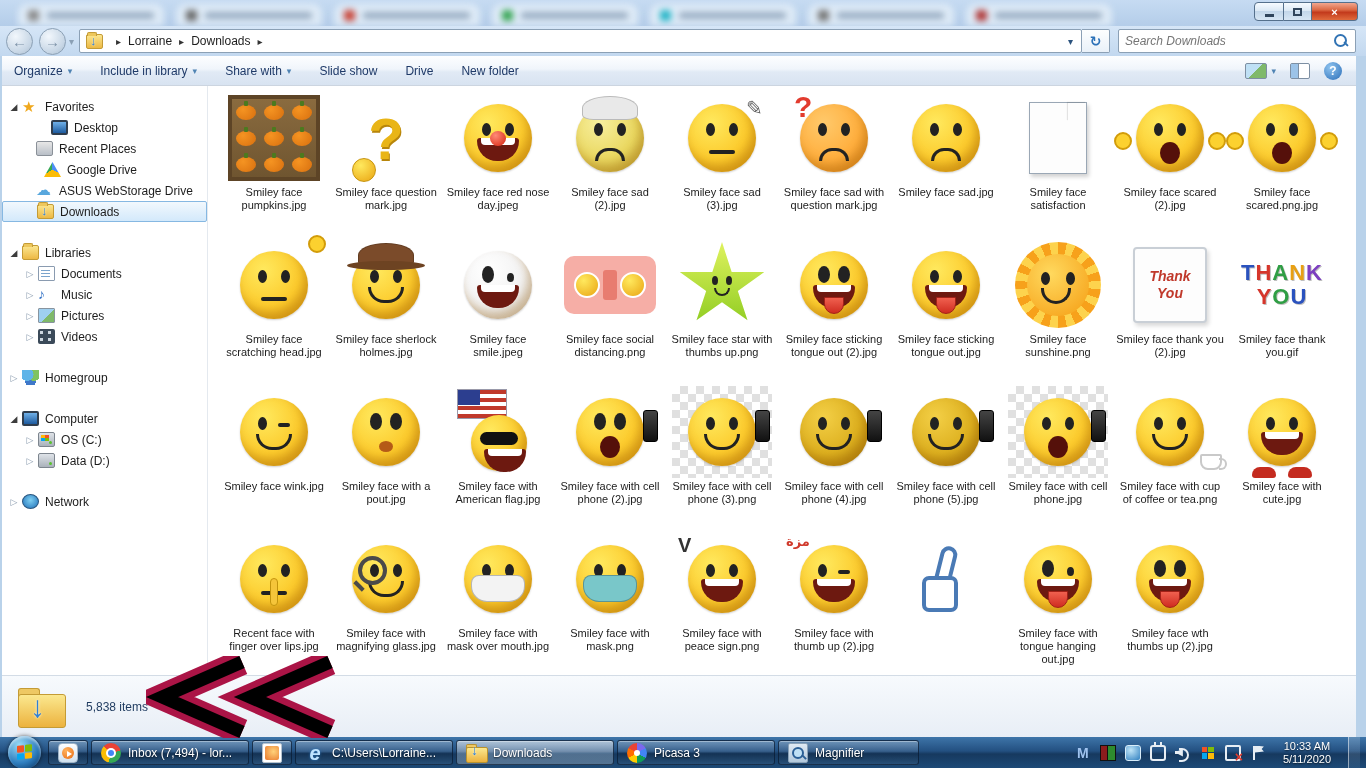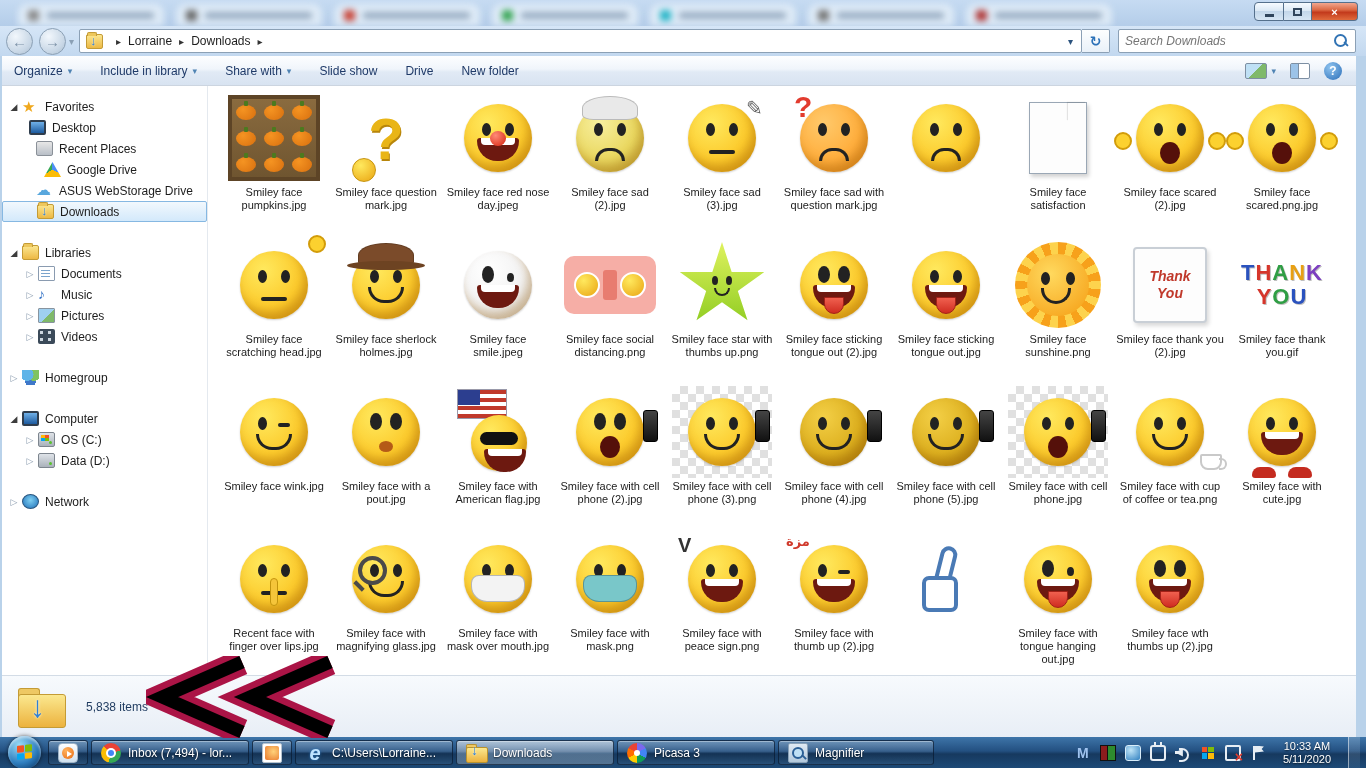--- a/index.html
+++ b/index.html
@@ -354,21 +354,21 @@
     </span>
   </div>
 
   <div class="content">
     <div class="sidebar" id="sidebar">
         <div class="sb-row" style="padding-left: 4px;">
           <span class="sb-exp open">◢</span>
           <span class="sb-ico i-star">★</span>
           <span class="sb-label">Favorites</span>
         </div>
-        <div class="sb-row" style="padding-left: 27px;">
+        <div class="sb-row" style="padding-left: 49px;">
           <span class="sb-ico i-monitor"></span>
           <span class="sb-label">Desktop</span>
         </div>
         <div class="sb-row" style="padding-left: 34px;">
           <span class="sb-ico i-recent"></span>
           <span class="sb-label">Recent Places</span>
         </div>
         <div class="sb-row" style="padding-left: 42px;">
           <span class="sb-ico i-gdrive"></span>
           <span class="sb-label">Google Drive</span>
@@ -505,20 +505,21 @@
           <div class="caption">Smiley face sad with question mark.jpg</div>
         </div>
         <div class="tile">
           <div class="thumb">
             <div class="face" style="--f1:#ffe95e;--f2:#fccb2d;--f3:#e9a411">
               <span class="eye l"></span>
               <span class="eye r"></span>
               <span class="m-sad"></span>
             </div>
           </div>
+          <div class="caption">Smiley face sad.jpg</div>
         </div>
         <div class="tile">
           <div class="thumb">
             <div class="doc-ic"></div>
           </div>
           <div class="caption">Smiley face satisfaction</div>
         </div>
         <div class="tile">
           <div class="thumb">
             <div class="face" style="--f1:#ffe95e;--f2:#fccb2d;--f3:#e9a411">
@@ -892,21 +893,21 @@
         <div class="tbtn active" style="width: 158px;">
           <span class="tico ic-folder">
             <span>↓</span>
           </span>
           <span class="lbl">Downloads</span>
         </div>
         <div class="tbtn" style="width: 158px;">
           <span class="tico ic-picasa"></span>
           <span class="lbl">Picasa 3</span>
         </div>
-        <div class="tbtn" style="width: 156px;">
+        <div class="tbtn" style="width: 141px;">
           <span class="tico ic-magnifier"></span>
           <span class="lbl">Magnifier</span>
         </div>
       </span>
     <div class="tray">
       <span id="tray-icons" style="display:flex;align-items:center;gap:9px">
           <div class="tray-ic tri-gmail">M</div>
           <div class="tray-ic tri-dual">
             <i></i>
             <i></i>

